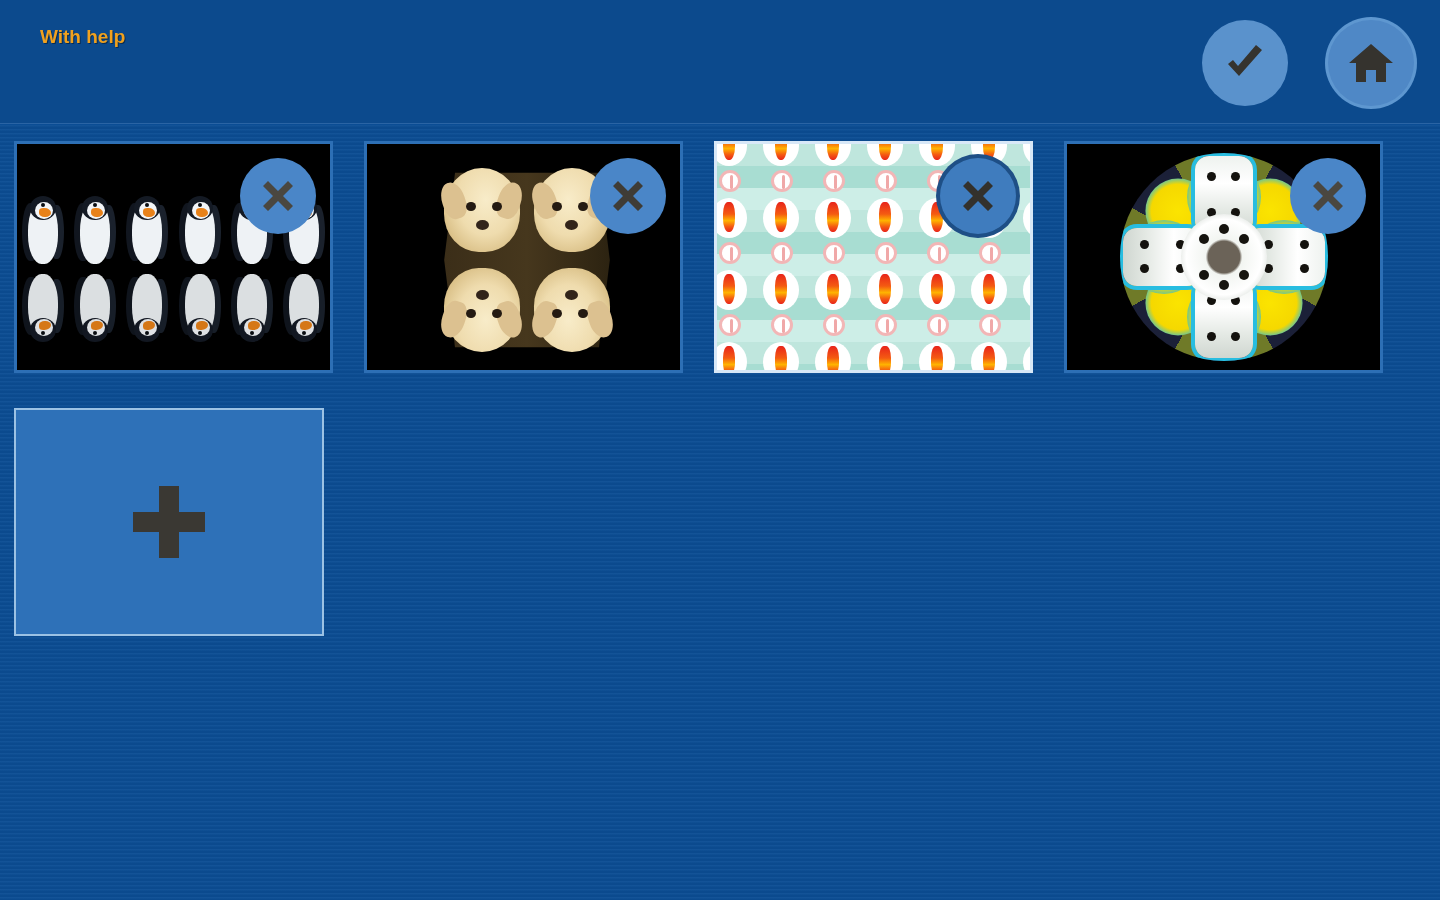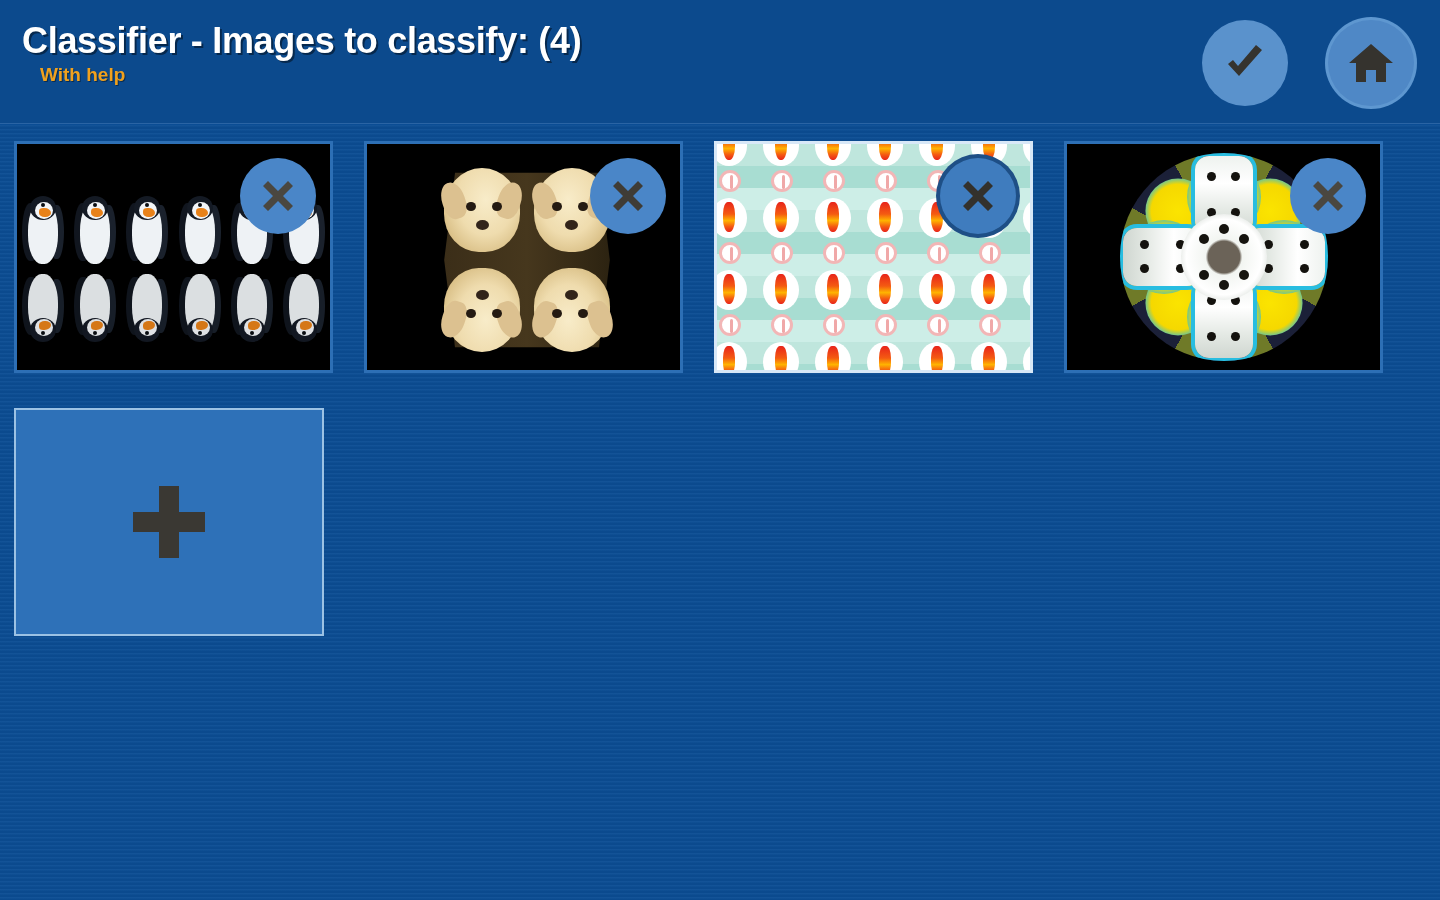--- a/index.html
+++ b/index.html
@@ -273,21 +273,20 @@
   .glyph { display:block; }
 </style>
 </head>
 <body>
 
 <div id="app">
 
   <div id="header">
 
     <div id="title-block">
-      <div id="title">Classifier - Images to classify: (4)</div>
       <div id="subtitle">With help</div>
     </div>
 
     <div class="hdr-btn" id="confirm-btn">
       <svg class="glyph" width="52" height="52" viewBox="0 0 52 52">
         <path d="M9 27 L20 39 L43 13 L37 8 L19 29 L14 23 Z" fill="#35332e"></path>
       </svg>
     </div>
 
     <div class="hdr-btn" id="home-btn">

